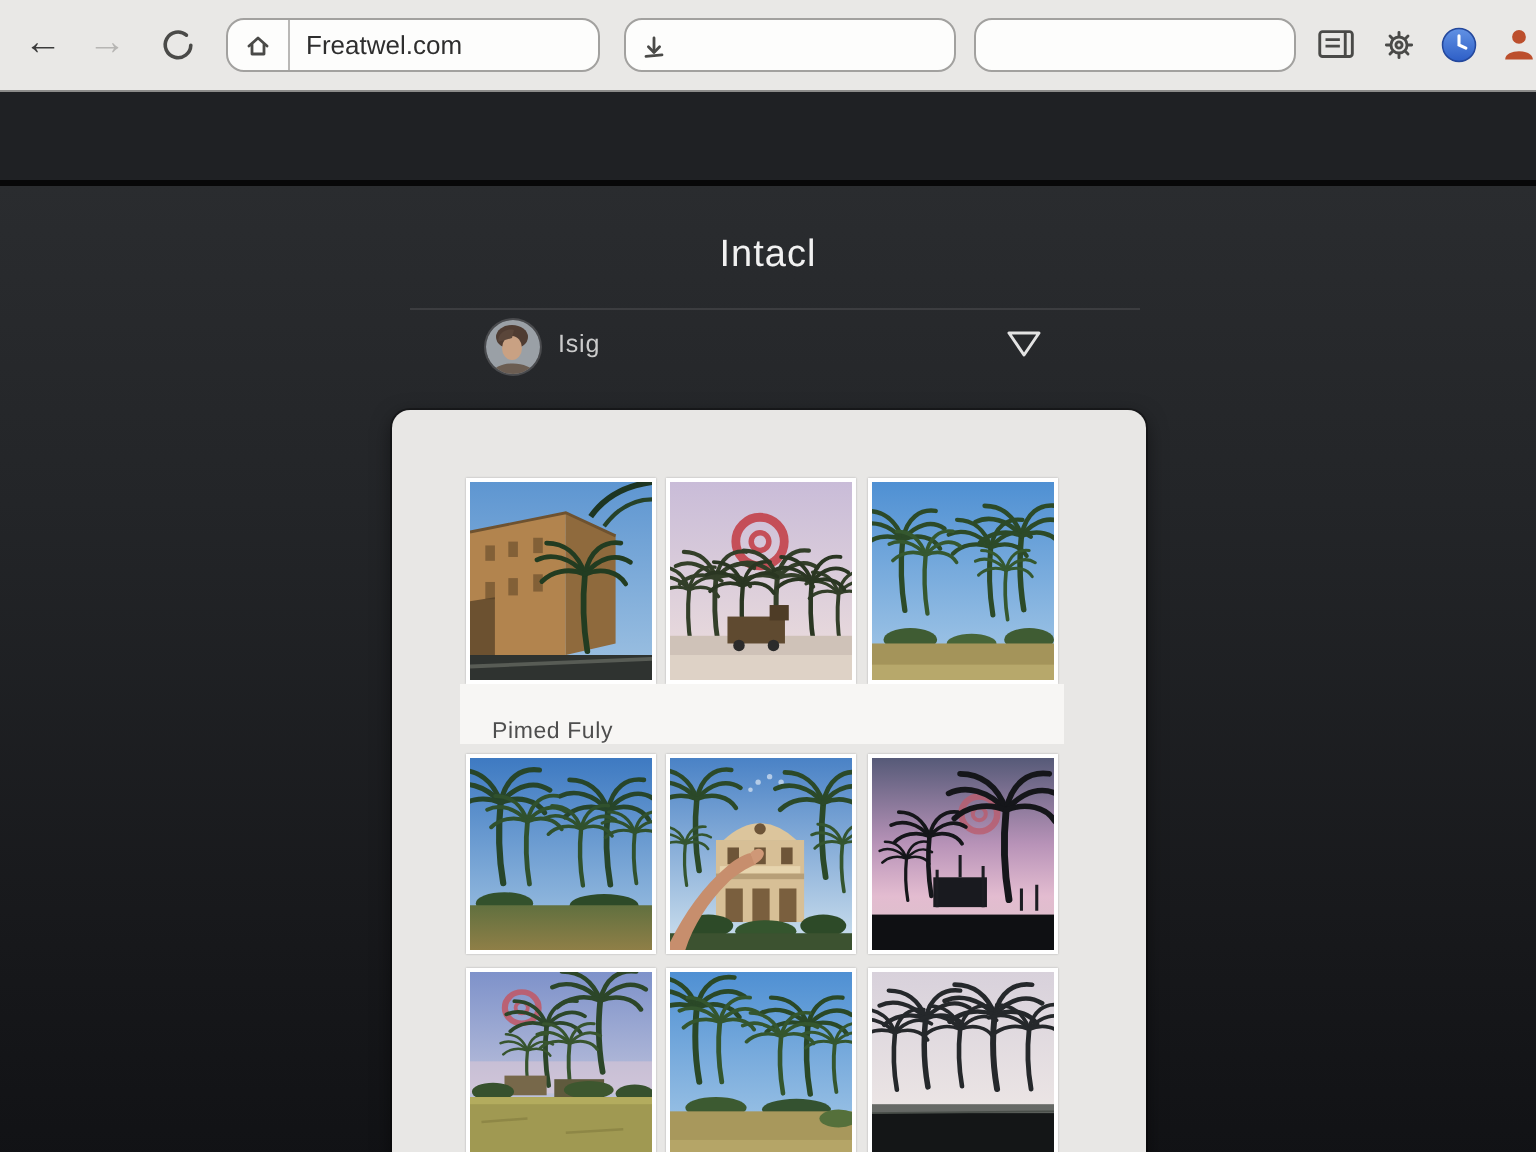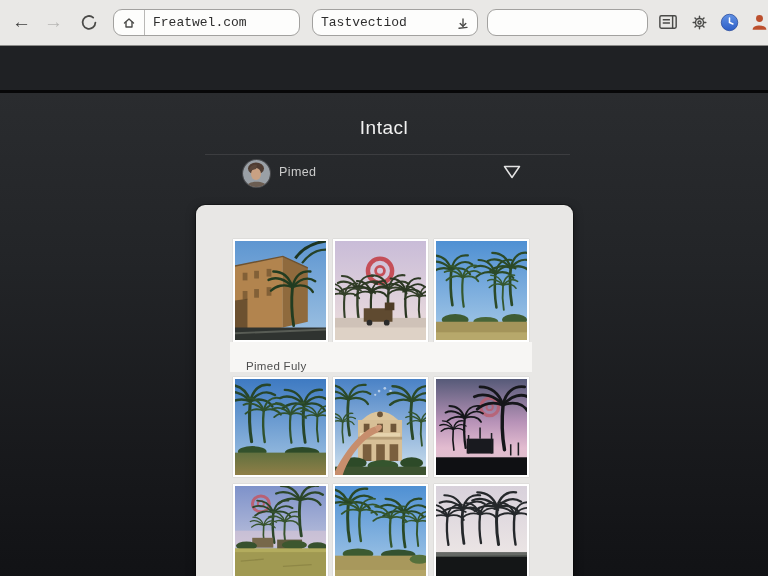--- a/index.html
+++ b/index.html
@@ -21,21 +21,21 @@
     position:absolute;top:9px;height:27px;background:#fdfdfc;
     border:1.5px solid #a2a19f;border-radius:9px;box-sizing:border-box;
     display:flex;align-items:center;overflow:hidden;
   }
   .omni-prefix{
     width:30px;height:100%;display:flex;align-items:center;justify-content:center;
     border-right:1px solid #b9b8b6;color:#4a4a48;
   }
   .omni-input{
     border:none;outline:none;background:transparent;flex:1;
-    font-family:Liberation Mono, monospace;font-size:13px;color:#2e2e2e;
+    font-family:Liberation Sans, sans-serif;font-size:13px;color:#2e2e2e;
     padding:0 8px;min-width:0;
   }
   .omni-suffix{width:28px;display:flex;align-items:center;justify-content:center;color:#4a4a48;}
   
   .page{
     position:relative;width:768px;height:530px;
     background:linear-gradient(180deg,#2a2c2f 0%,#232528 30%,#17181b 72%,#0f1013 100%);
     border-top:3px solid #070708;box-sizing:border-box;margin-top:44px;
   }
   .page-title{
@@ -212,21 +212,20 @@
   <div class="omnibox" style="left:113px;width:187px;">
     <span class="omni-prefix">
         <svg width="14" height="14" viewBox="0 0 14 14">
           <use href="#i-house13"></use>
         </svg>
       </span>
     <input class="omni-input" readonly="" value="Freatwel.com" style="">
   </div>
 
   <div class="omnibox" style="left:312px;width:166px;">
-    <input class="omni-input" readonly="" value="Tastvectiod" style="">
     <span class="omni-suffix">
         <svg width="14" height="14" viewBox="0 0 14 14">
           <use href="#i-download"></use>
         </svg>
       </span>
   </div>
 
   <div class="omnibox" style="left:487px;width:161px;">
     <input class="omni-input" readonly="" value="" style="">
   </div>
@@ -255,21 +254,21 @@
 
   <div class="avatar">
     <svg width="27" height="27" viewBox="0 0 27 27">
       <rect width="27" height="27" fill="#9aa0a6"></rect>
       <ellipse cx="13" cy="8.5" rx="8" ry="6" fill="#4f3c32"></ellipse>
       <ellipse cx="13" cy="14" rx="5" ry="6" fill="#c9a183"></ellipse>
       <path d="M3,27 C4,20 23,20 24,27 Z" fill="#6b5d52"></path>
       <path d="M6,11 C6,6 11,4 14,5 L13,9 Z" fill="#5a463a"></path>
     </svg>
   </div>
-  <div class="username">Pimed</div>
+  <div class="username">Isig</div>
   <div class="dropdown-tri">
     <svg width="18" height="14" viewBox="0 0 18 14">
         <path d="M1.5,1.5 L16.5,1.5 L9,12.5 Z" fill="none" stroke="#e3e3e3" stroke-width="1.5" stroke-linejoin="round"></path>
       </svg>
   </div>
 
   <div class="card">
 
     <div class="photo p-r1 c1" title="building-with-palm-trees">
       <svg viewBox="0 0 95 103" preserveAspectRatio="none">

